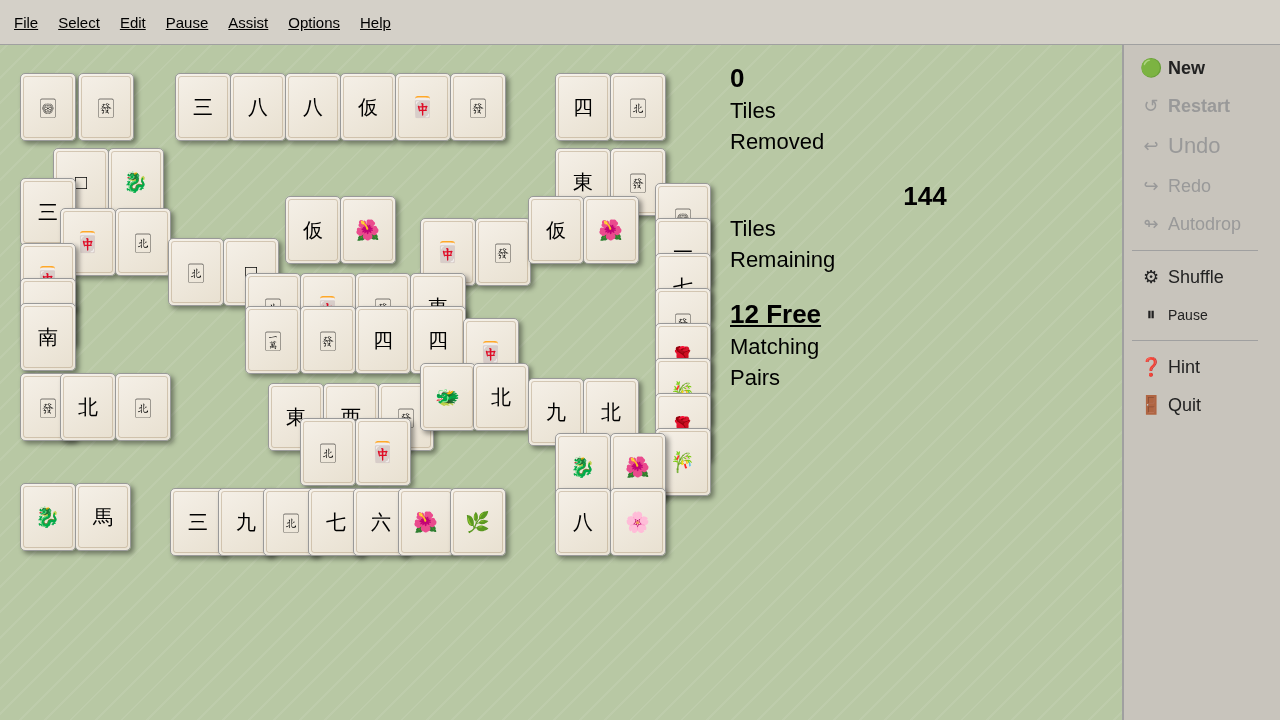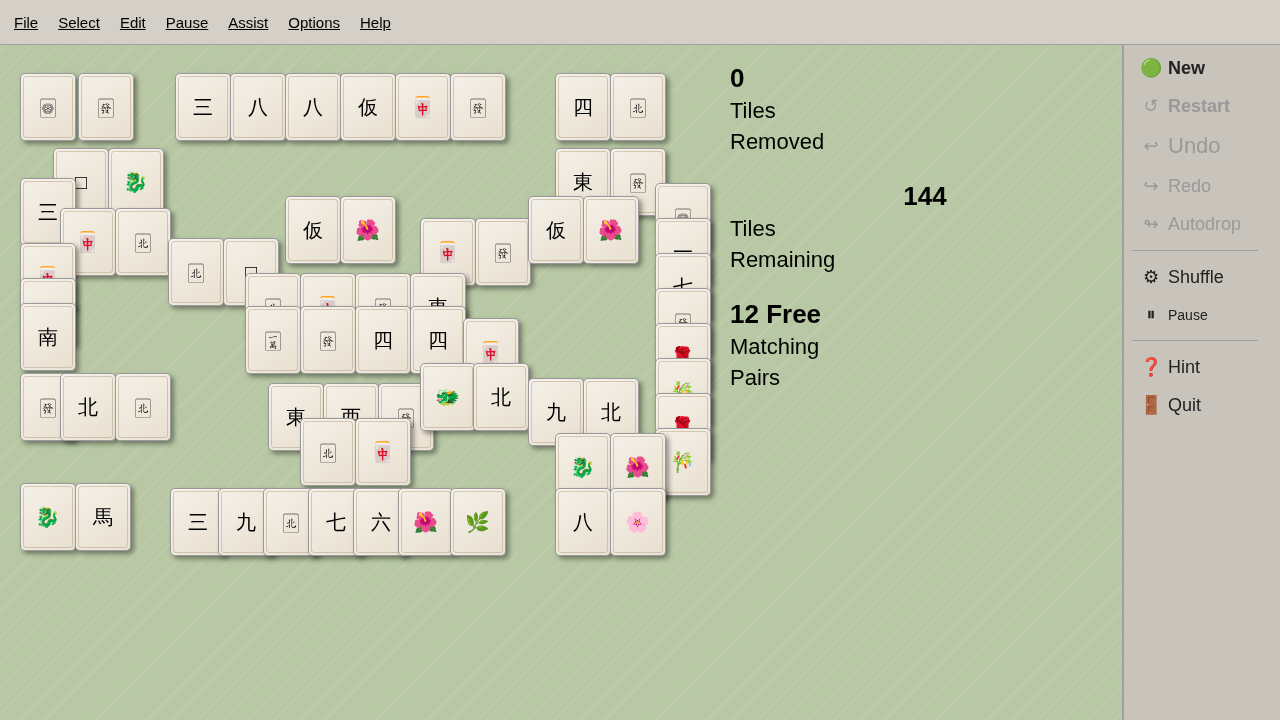--- a/index.html
+++ b/index.html
@@ -189,21 +189,21 @@
       <span class="btn-icon">🚪</span>
       <span style="font-size: 18px; font-weight: normal;">Quit</span>
     </div>
   </div>
 
 <div class="stats">
   <div style="font-size:26px;font-weight:bold;">0</div>
   <div style="margin-bottom:20px;">Tiles<br>Removed</div>
   <div style="font-size:26px;font-weight:bold;text-align:center;">144</div>
   <div style="margin-bottom:20px;">Tiles<br>Remaining</div>
-  <div style="font-size:26px;font-weight:bold;">12 Free</div>
+  <div style="font-size:26px;font-weight:bold;text-decoration:underline;">12 Free</div>
   <div>Matching<br>Pairs</div>
 </div>
 
 <div class="board">
 <div class="tile" style="left: 0px; top: 25px; font-size: 20px;">🀙</div>
     <div class="tile" style="left: 58px; top: 25px; font-size: 20px;">🀅</div>
     <div class="tile" style="left: 155px; top: 25px; font-size: 20px;">三</div>
     <div class="tile" style="left: 210px; top: 25px; font-size: 20px;">八</div>
     <div class="tile" style="left: 265px; top: 25px; font-size: 20px;">八</div>
     <div class="tile" style="left: 320px; top: 25px; font-size: 20px;">仮</div>

